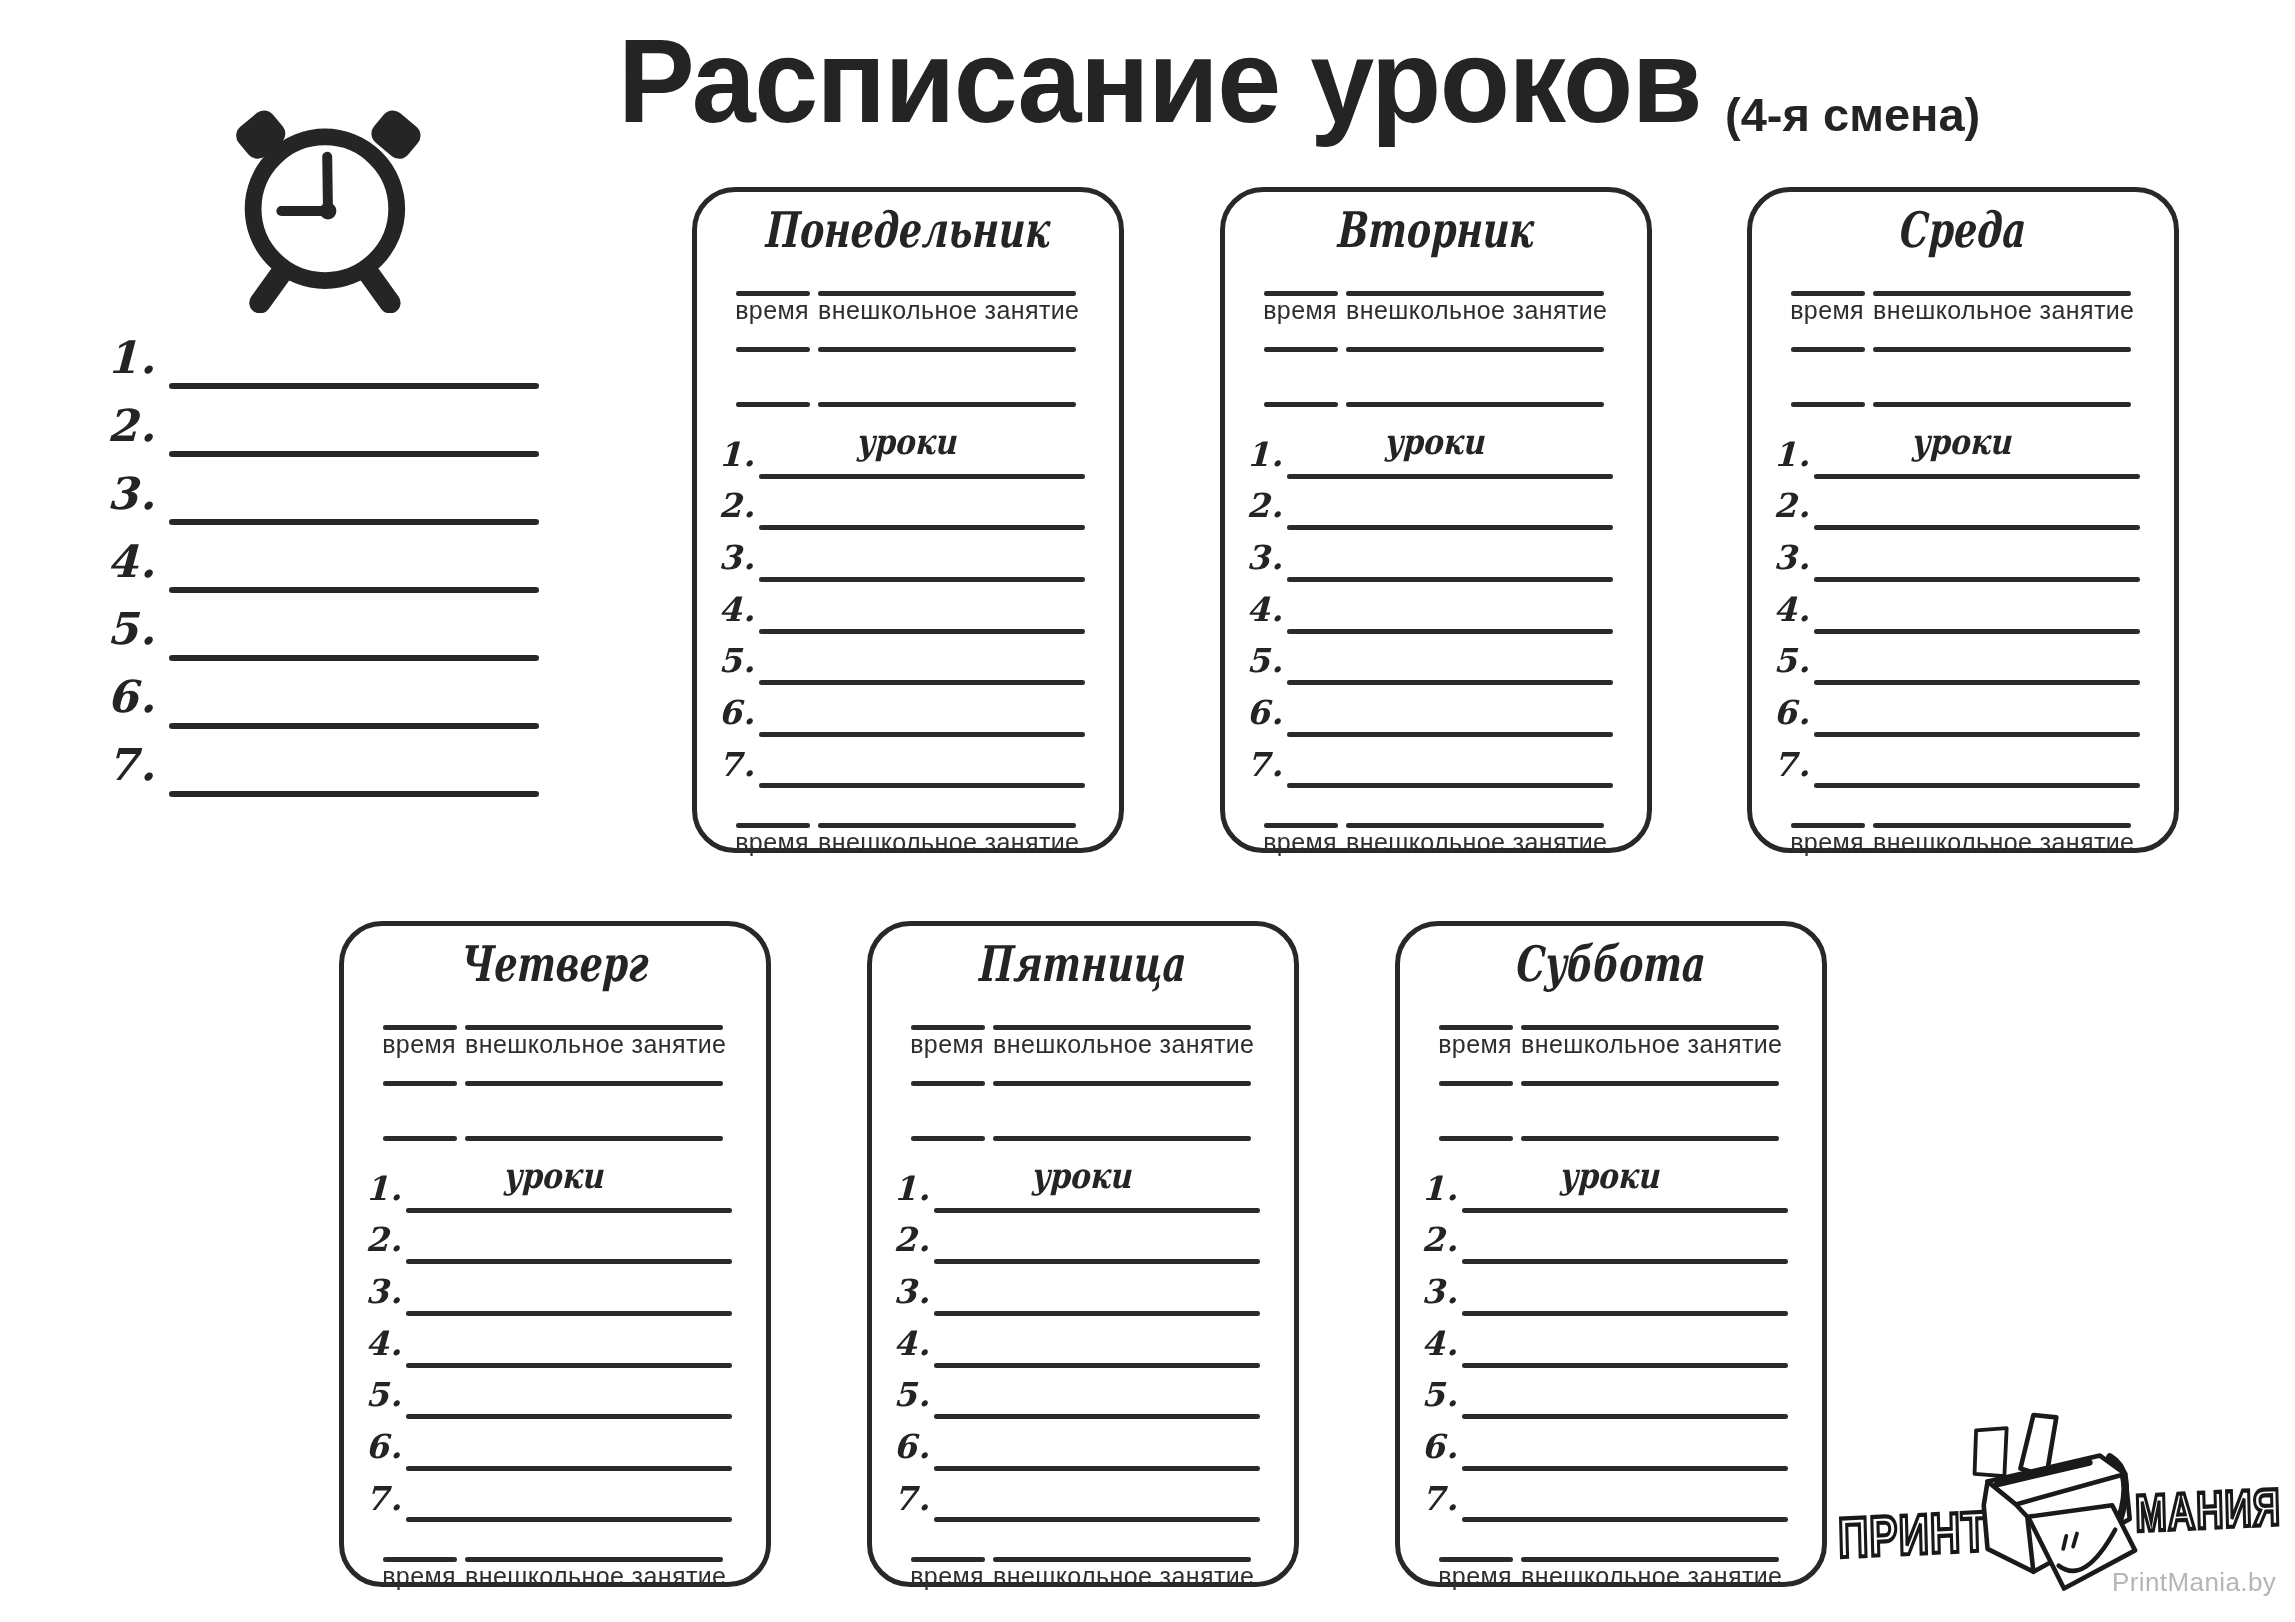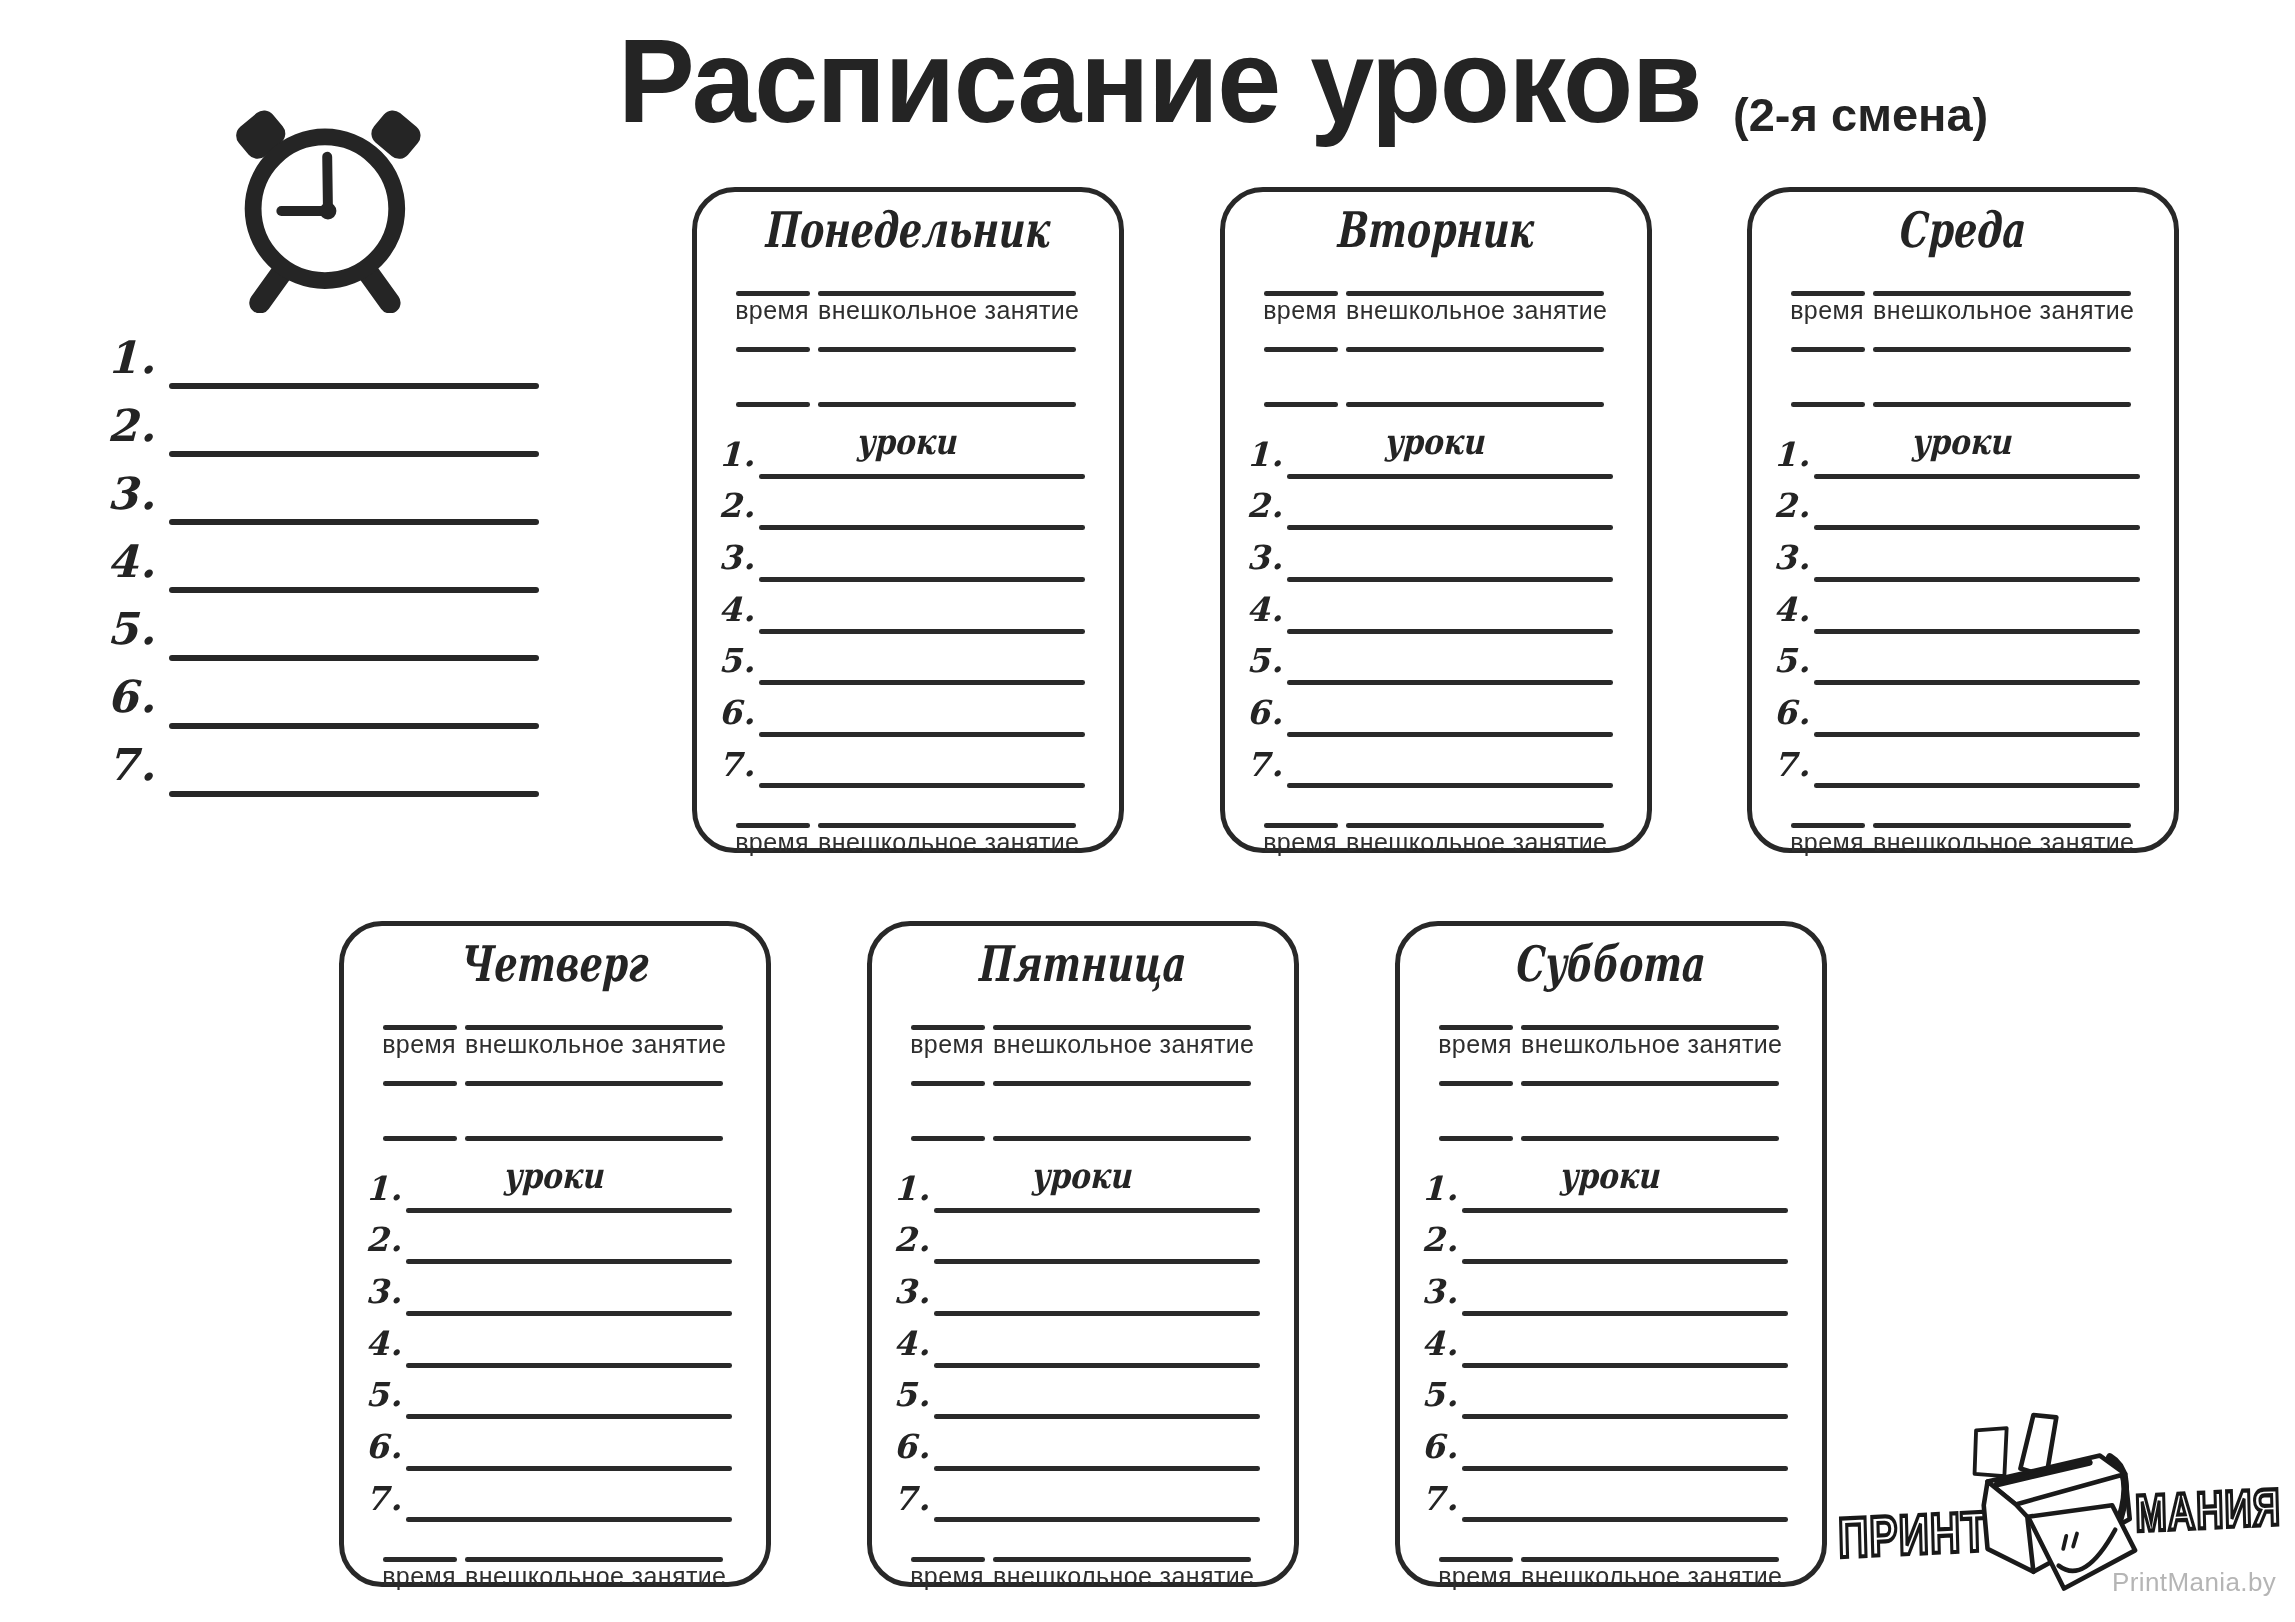--- a/index.html
+++ b/index.html
@@ -1,21 +1,21 @@
 <!DOCTYPE html>
 <html style="font-size:12.2px"><head>
 <meta charset="utf-8">
 <style>
   html,body{margin:0;padding:0;background:#ffffff}
   body{width:2295px;height:1623px;position:relative;overflow:hidden;
        font-family:"Liberation Sans",sans-serif;color:#222}
   .sheet{position:absolute;left:0;top:0;width:2295px;height:1623px;background:#ffffff}
 
   
-  .title-row{position:absolute;left:618px;top:26px;display:flex;align-items:flex-end;gap:32px;white-space:nowrap}
+  .title-row{position:absolute;left:618px;top:26px;display:flex;align-items:flex-end;gap:24px;white-space:nowrap}
   .main-title{margin:0;font:700 115px/1 "Liberation Sans",sans-serif;letter-spacing:-1.5px;color:#242424;transform:scaleY(1.04);transform-origin:left bottom}
   .subtitle{font:700 47px/1 "Liberation Sans",sans-serif;color:#242424;padding-bottom:3.1px}
 
   
   .clock{position:absolute;left:234px;top:106px;width:191px;height:207px}
 
   
   .time-list{position:absolute;left:0;top:0;width:582px;height:842px}
   .left-num{position:absolute;left:77px;width:80px;text-align:right;
             font:italic 700 44px/1 "DejaVu Serif",serif;color:#242424;transform:skewX(-4deg)}
@@ -52,21 +52,21 @@
   .site{position:absolute;left:2112px;top:1569px;font:400 26px/1 "Liberation Sans",sans-serif;
         color:#b5b5b5;letter-spacing:0.4px}
 </style>
 </head>
 <body>
 
 <div class="sheet">
 
   <div class="title-row">
     <h1 class="main-title">Расписание уроков</h1>
-    <span class="subtitle">(2-я смена)</span>
+    <span class="subtitle">(4-я смена)</span>
   </div>
 
   <svg class="clock" viewBox="0 0 250 270">
     <rect x="6" y="12" width="58" height="50" rx="15" fill="#252525" transform="rotate(-40 35 37)"></rect>
     <rect x="183" y="12" width="58" height="50" rx="15" fill="#252525" transform="rotate(40 212 37)"></rect>
     <line x1="62" y1="218" x2="34" y2="257" stroke="#252525" stroke-width="28" stroke-linecap="round"></line>
     <line x1="176" y1="218" x2="204" y2="257" stroke="#252525" stroke-width="28" stroke-linecap="round"></line>
     <circle cx="119" cy="134" r="94" fill="#ffffff" stroke="#252525" stroke-width="22"></circle>
     <line x1="123" y1="137" x2="122" y2="66" stroke="#252525" stroke-width="13" stroke-linecap="round"></line>
     <line x1="123" y1="137" x2="62" y2="137" stroke="#252525" stroke-width="13" stroke-linecap="round"></line>

